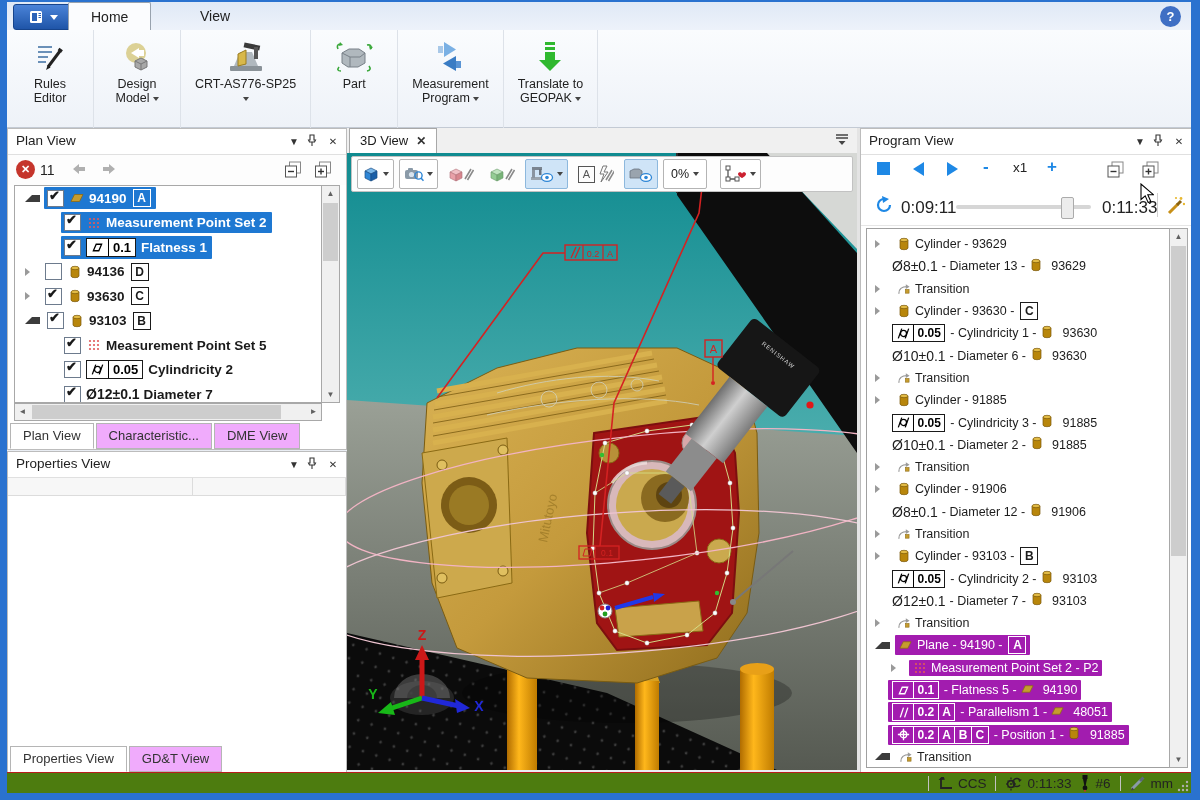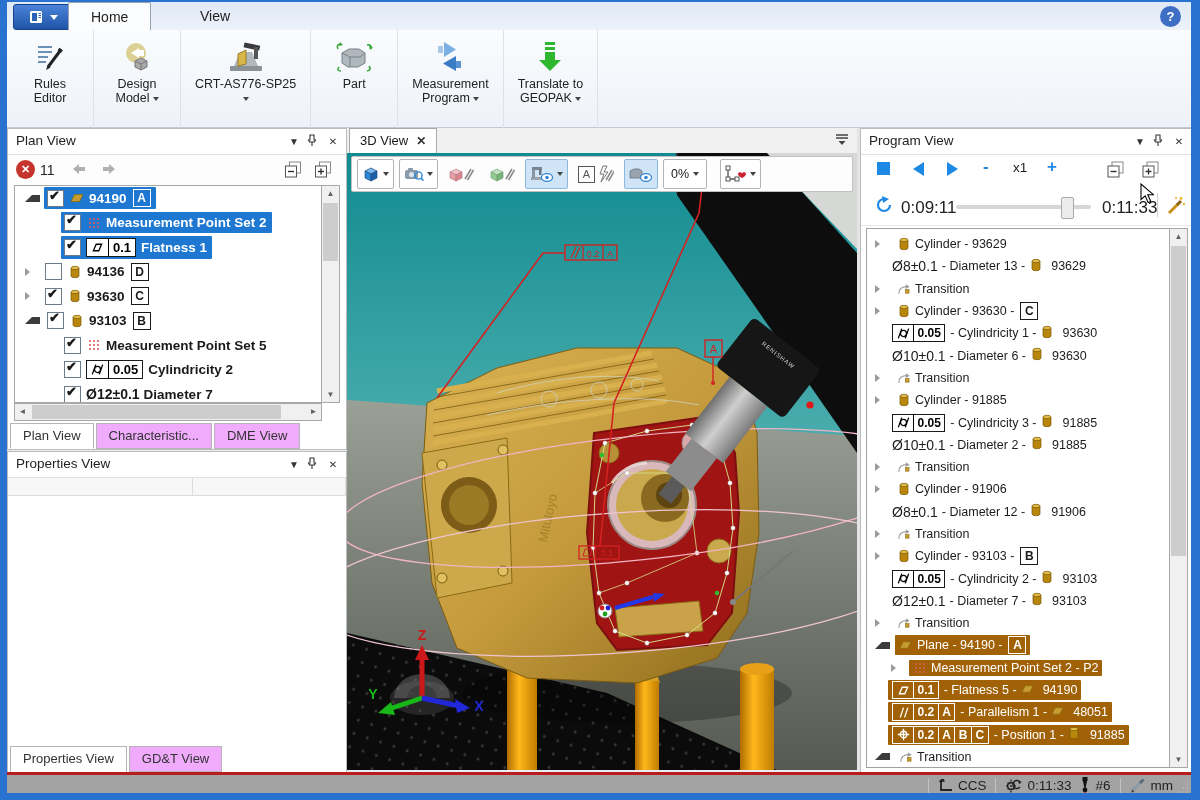--- a/index.html
+++ b/index.html
@@ -67,21 +67,21 @@
   .fs{width:13px;height:13px;}
   .fs path,.fs circle{fill:none;stroke:currentColor;stroke-width:1.2;}
   .dim{font-size:14px;margin-right:4px;}
   
   .prow{position:relative;height:22.3px;display:flex;align-items:center;white-space:nowrap;font-size:12.5px;font-weight:normal;color:#1c1c1c;}
   .prow .exp{margin:0 5px 0 8px;flex:0 0 8px;}
   .prow .hl{padding:1px 4px;}
   .prow .ico{width:13px;height:14px;}
   .prow .fcfbox{height:16px;border-width:1.3px;}
   .prow .fcfbox span{font-size:12px;padding:0 3.5px;}
-  .prow.sel>.hl{background:#a16207;color:#fff;justify-content:flex-end;}
+  .prow.sel>.hl{background:#a21caf;color:#fff;justify-content:flex-end;}
   .prow.sel .fcfbox{background:transparent;border-color:#fff;color:#fff;}
   .refico{margin:0 4px 0 4px;}
   
   #c-tabbar{position:absolute;left:347px;top:128px;width:510px;height:25px;background:#f0f0f0;border-bottom:1px solid #c8c8c8;}
   .dtab{position:absolute;left:2px;top:0;height:24px;background:#fff;border:1px solid #a8a8a8;border-bottom:none;
         padding:0 10px;line-height:24px;font-size:13px;display:flex;align-items:center;gap:8px;}
   .xico{font-size:12px;color:#333;font-weight:bold;}
   #ovfl{position:absolute;right:8px;top:5px;}
   #viewport{position:absolute;left:347px;top:153px;width:510px;height:617px;overflow:hidden;}
   #vtoolbar{position:absolute;left:4px;top:3px;right:4px;height:34px;background:#fdfdfd;border:1px solid #c2c2c2;
@@ -98,21 +98,21 @@
   .pcico{position:absolute;top:7px;}
   #progslider{position:relative;height:38px;border-bottom:1px solid #e6e6e6;}
   .ptime{position:absolute;top:11px;font-size:17px;color:#222;}
   #ptrack{position:absolute;left:95px;top:18px;width:135px;height:4px;background:#d6d6d6;border-radius:2px;}
   #pthumb{position:absolute;left:105px;top:-8px;width:11px;height:20px;background:#ececec;border:1px solid #ababab;border-radius:2px;}
   #progtree{position:absolute;left:5px;right:22px;top:99px;bottom:4px;border:1px solid #a0a0a0;overflow:hidden;background:#fff;padding-top:4px;}
   
   #propcols{position:relative;height:17px;border-bottom:1px solid #dcdcdc;background:#f7f7f7;}
   #propcols div{position:absolute;top:0;bottom:0;border-right:1px solid #dcdcdc;}
   
-  #statusbar{position:absolute;left:7px;right:9px;top:772px;height:21px;background:#a3a3a3;border-top:3px solid #b91c1c;
+  #statusbar{position:absolute;left:7px;right:9px;top:772px;height:21px;background:#4d7c0f;border-top:1px solid #b91c1c;
              display:flex;align-items:center;justify-content:flex-end;gap:9px;padding-right:18px;font-size:13.5px;color:#222;}
   .ssep{width:1px;height:15px;background:#c2c2c2;}
   .sitem{display:flex;align-items:center;gap:5px;}
   #grip{position:absolute;right:2px;bottom:2px;width:12px;height:12px;}
   
   #cursor{position:absolute;left:1140px;top:183px;z-index:90;}
   svg{display:block;}
   text{font-family:"Liberation Sans",sans-serif;}
 </style>
 </head>

